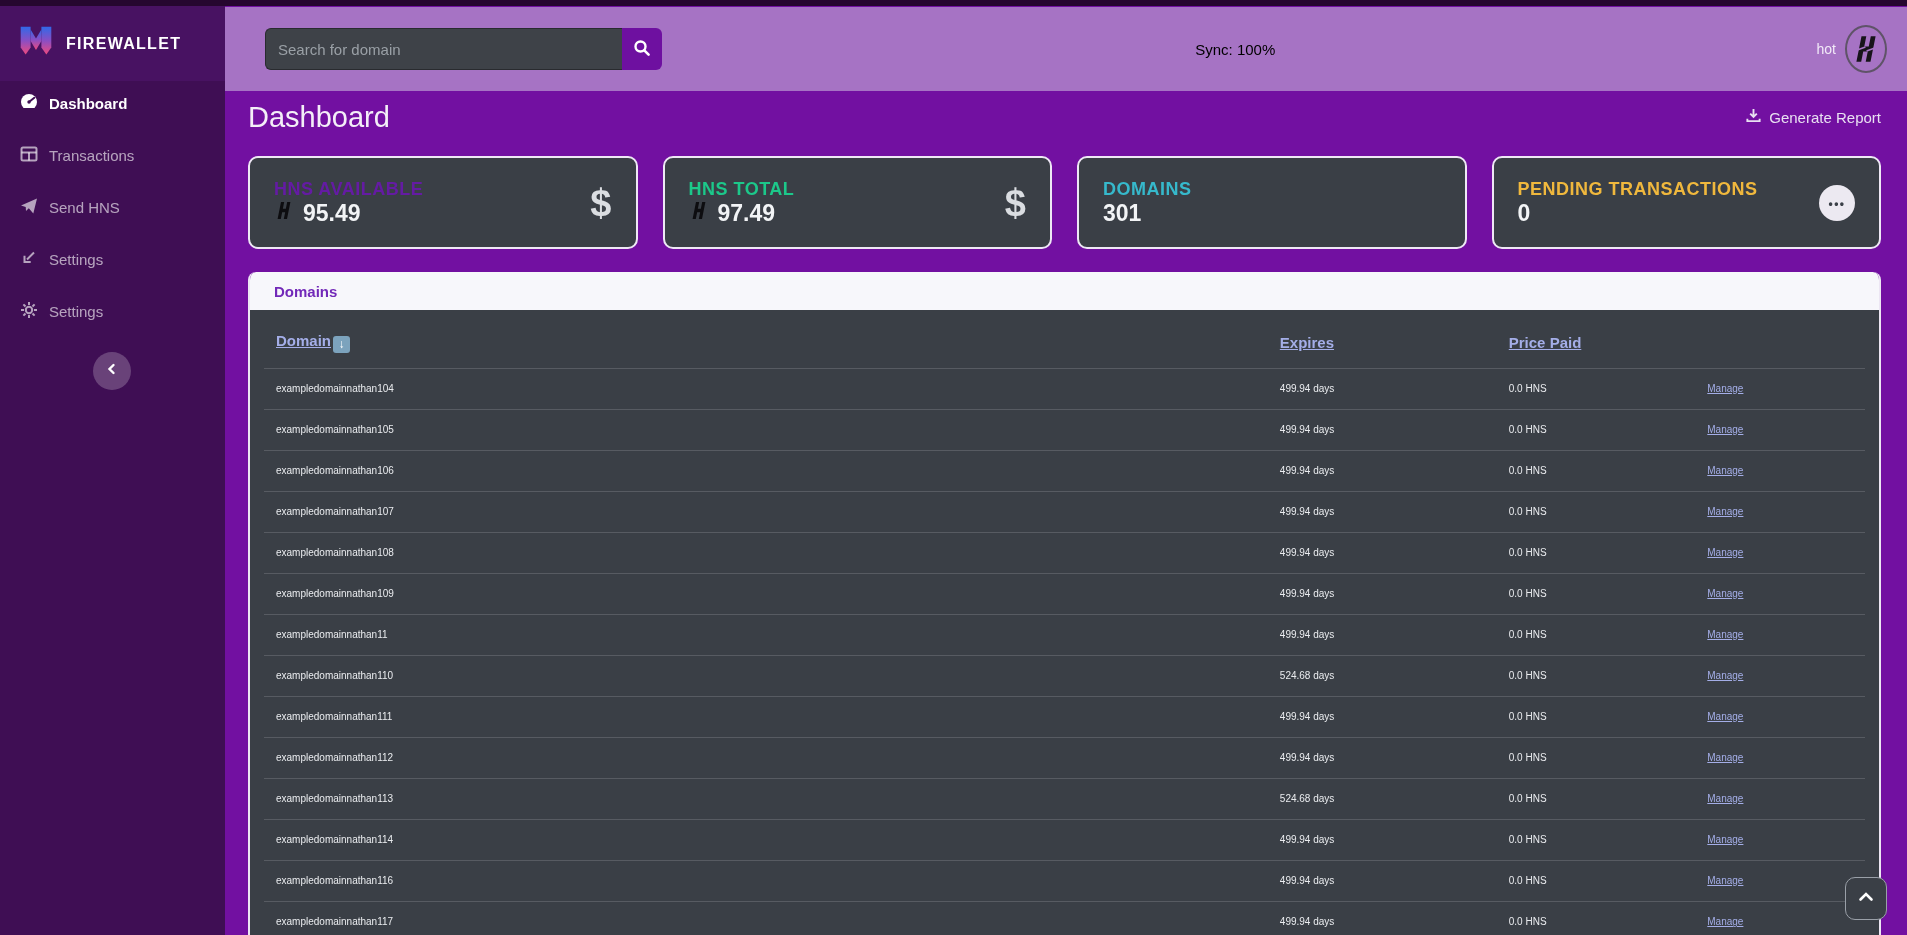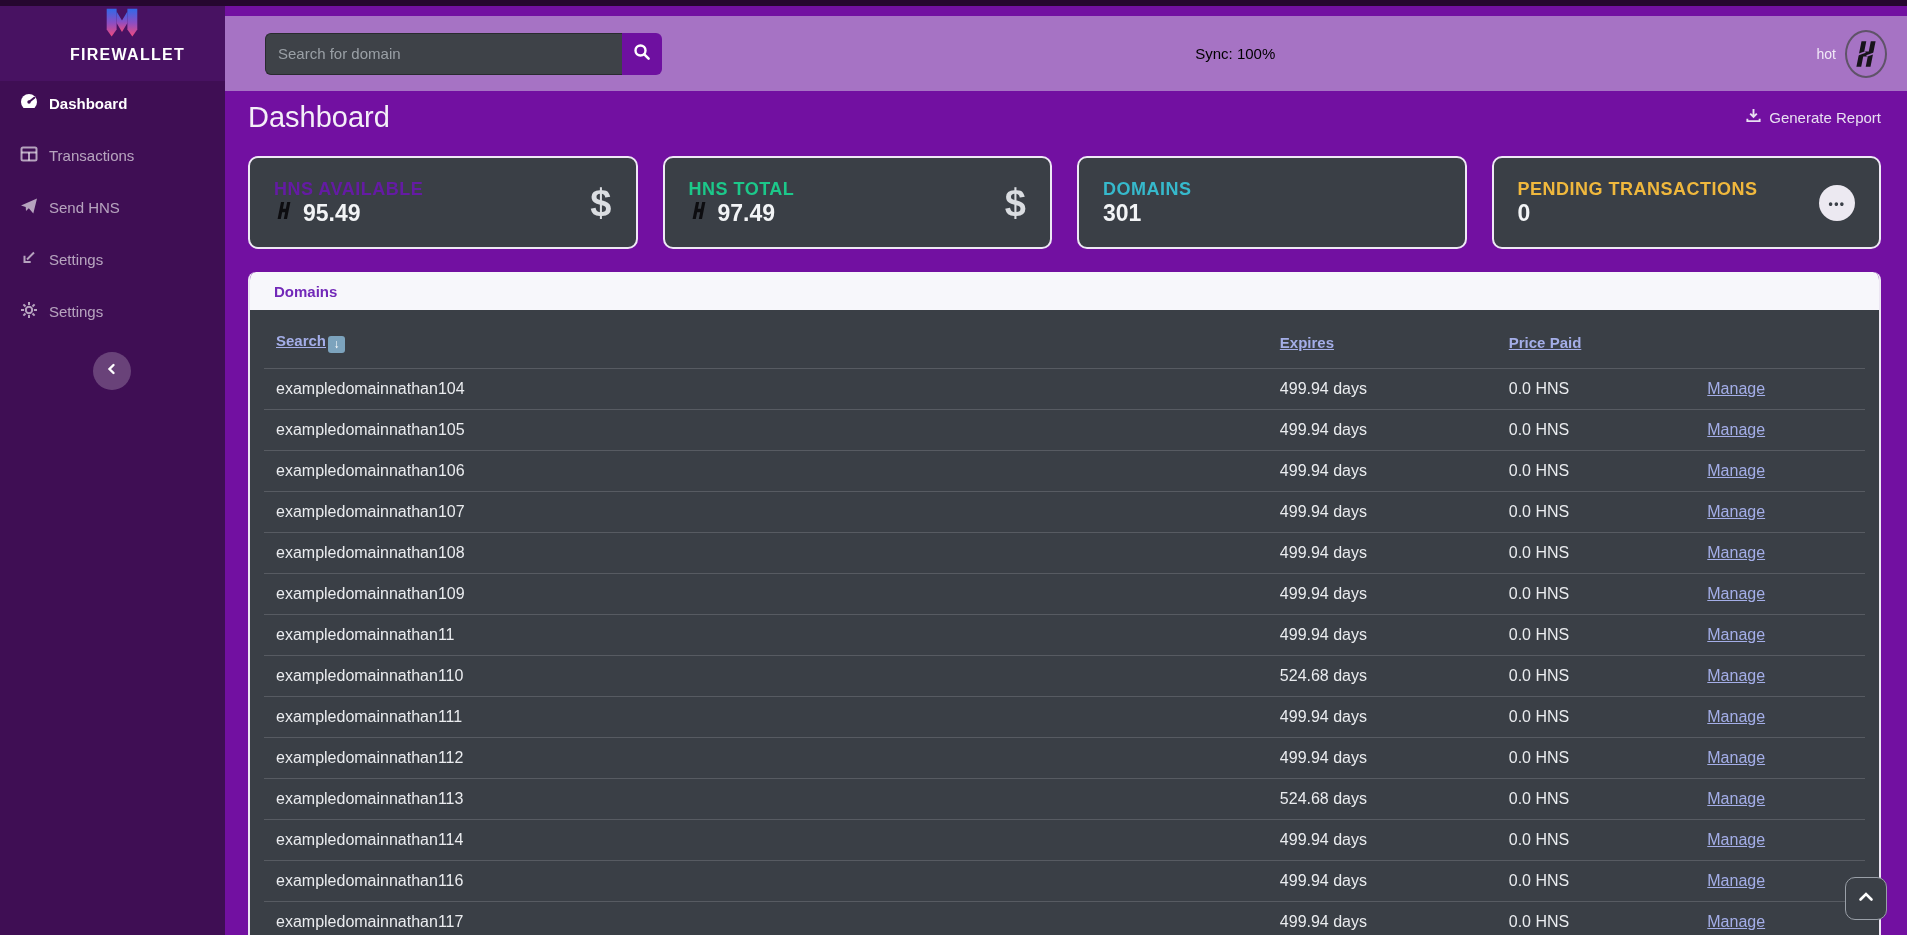--- a/index.html
+++ b/index.html
@@ -5,32 +5,32 @@
   html,body{margin:0;padding:0;width:1907px;height:935px;overflow:hidden;
     background:#7210a1;font-family:"Liberation Sans",sans-serif;position:relative;}
   *{box-sizing:border-box;}
   a{cursor:pointer;}
 
   
   .top-strip{position:absolute;top:0;left:0;width:100%;height:6px;background:#26072f;z-index:40;}
 
   
   .sidebar{position:absolute;left:0;top:0;width:225px;height:100%;background:#3f0e54;z-index:20;}
-  .brand{height:81px;background:#481262;display:flex;align-items:center;padding:6px 0 0 18px;flex-direction:column;}
+  .brand{height:81px;background:#481262;display:flex;align-items:center;padding:6px 0 0 18px;}
   .brand-name{color:#ffffff;font-weight:bold;font-size:16px;letter-spacing:1.3px;margin-left:12px;}
   .nav{margin-top:4px;}
   .nav-item{display:flex;align-items:center;gap:11px;height:36px;margin-bottom:16px;
     padding-left:20px;color:rgba(255,255,255,.62);font-size:15px;cursor:pointer;}
   .nav-item.active{color:#ffffff;font-weight:bold;}
   .nav-item svg{flex:0 0 auto;}
   .collapse-btn{position:absolute;left:93px;top:352px;width:38px;height:38px;border-radius:50%;
     background:rgba(255,255,255,.22);display:flex;align-items:center;justify-content:center;cursor:pointer;}
 
   
-  .topbar{position:absolute;left:225px;top:16px;right:0;height:75px;background:#a673c4;
+  .topbar{position:absolute;left:225px;top:7px;right:0;height:84px;background:#a673c4;
     display:flex;align-items:center;z-index:10;}
   .search{display:flex;margin-left:40px;height:42px;}
   .search input{width:357px;background:#3e4248;border:1px solid #292b2f;border-right:none;
     border-radius:6px 0 0 6px;color:#d2d5d9;font-size:15px;padding:0 12px;outline:none;}
   .search input::placeholder{color:#9aa0a6;}
   .search button{width:40px;background:#6e10a0;border:none;border-radius:0 6px 6px 0;
     display:flex;align-items:center;justify-content:center;cursor:pointer;}
   .sync{flex:1;text-align:center;color:#000000;font-size:15px;}
   .wallet{display:flex;align-items:center;gap:9px;margin-right:20px;cursor:pointer;margin-left:8px;}
   .wallet-name{color:#f2eaf8;font-size:14px;}
@@ -59,21 +59,21 @@
   .panel-header{background:#f7f7fb;height:38px;display:flex;align-items:center;
     padding-left:24px;border-radius:6px 6px 0 0;}
   .panel-title{color:#7229b8;font-weight:bold;font-size:15px;}
   .table-wrap{background:#3a3f46;height:672px;padding:0 14px;}
   table{width:100%;border-collapse:collapse;}
   th{text-align:left;padding:22px 0 15px 12px;font-size:15px;}
   th a{color:#a4aee8;font-weight:bold;text-decoration:underline;}
   .sort-badge{display:inline-flex;align-items:center;justify-content:center;width:17px;height:17px;
     background:#7ca3bd;border-radius:3px;color:#ffffff;font-size:12px;font-weight:bold;
     vertical-align:-2px;margin-left:2px;}
-  td{height:41px;padding:0 0 0 12px;font-size:16px;color:#eaecef;border-top:1px solid #575b62;}
+  td{height:41px;padding:0 0 0 12px;font-size:10px;color:#eaecef;border-top:1px solid #575b62;}
   td a{color:#a4aee8;text-decoration:underline;}
 
   
   .scroll-top{position:absolute;right:20px;bottom:15px;width:42px;height:43px;background:#3a3f46;
     border:1px solid #9aa0a8;border-radius:10px;display:flex;align-items:center;justify-content:center;
     z-index:50;cursor:pointer;}
 </style>
 </head>
 <body>
 
@@ -266,21 +266,21 @@
       <table>
         <colgroup>
             <col style="width:62.7%">
             <col style="width:14.3%">
             <col style="width:12.4%">
             <col style="width:10.6%">
           </colgroup>
         <thead>
           <tr>
             <th>
-              <a>Search</a><span class="sort-badge">↓</span>
+              <a>Domain</a><span class="sort-badge">↓</span>
             </th>
             <th>
               <a>Expires</a>
             </th>
             <th>
               <a>Price Paid</a>
             </th>
             <th></th>
           </tr>
         </thead>

